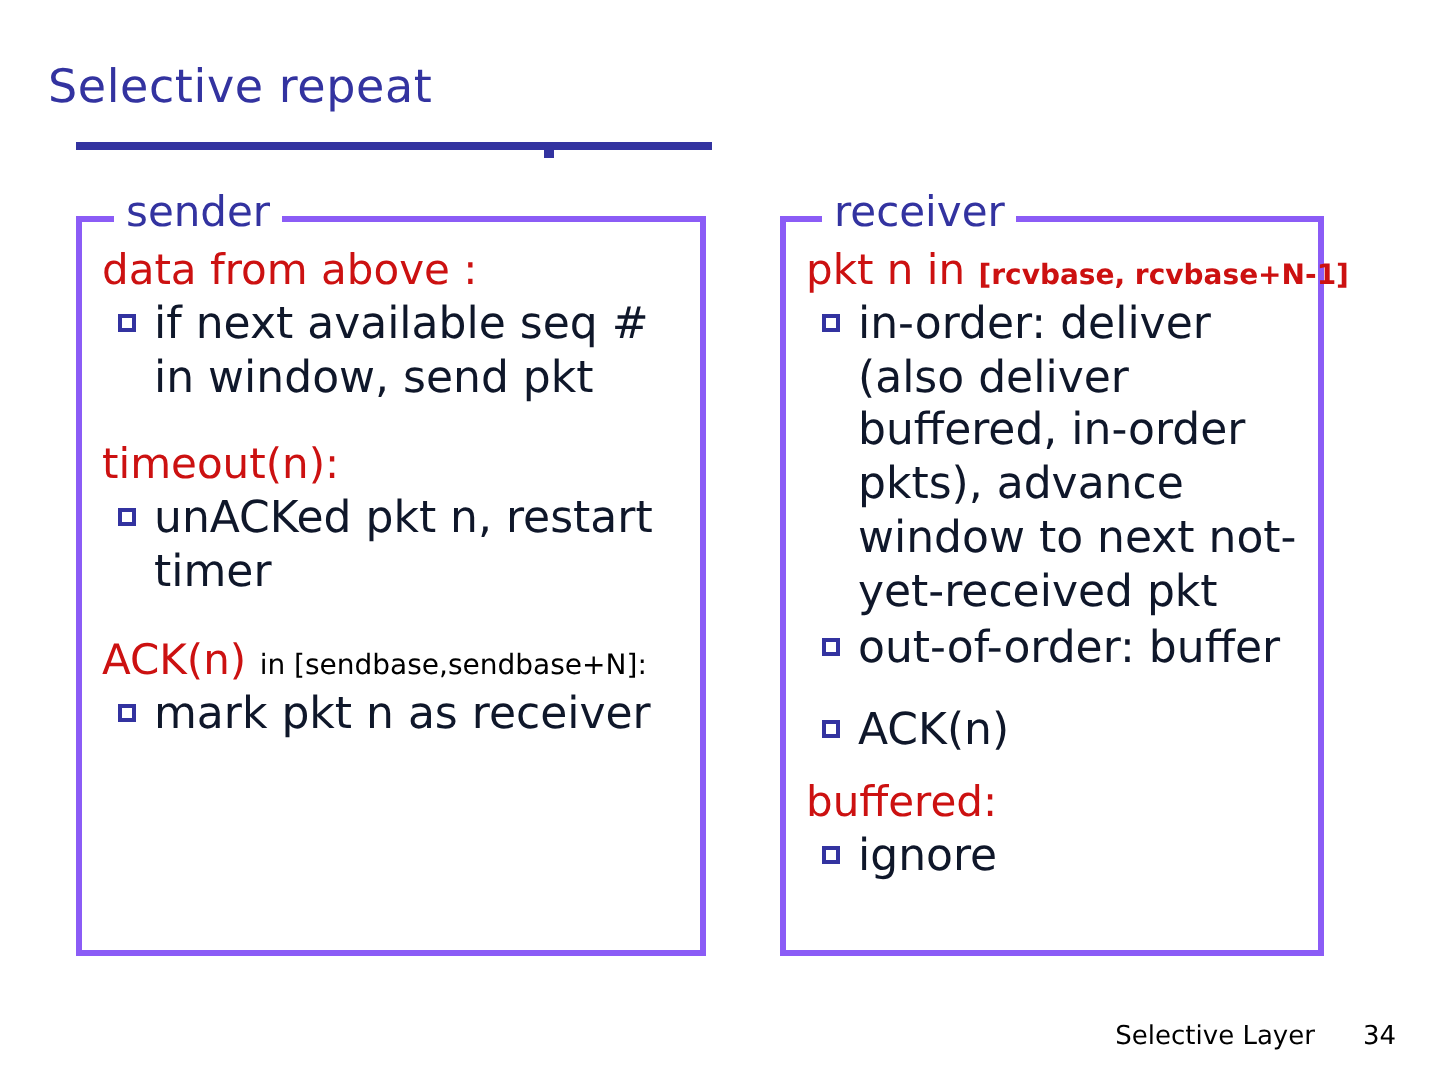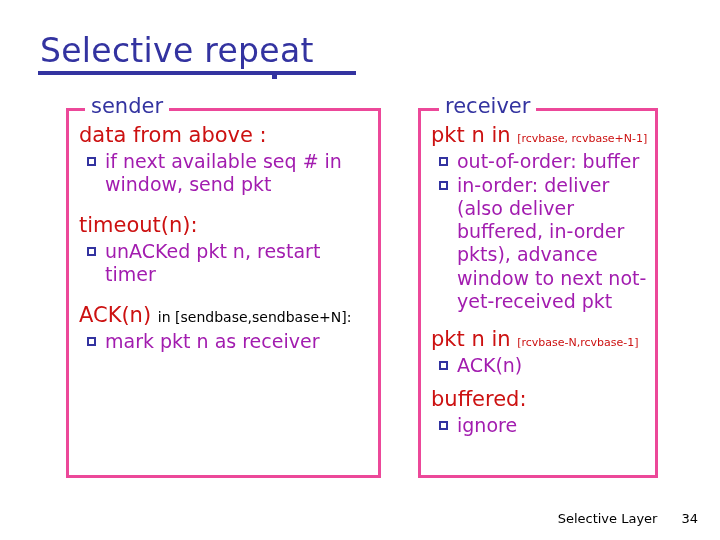--- a/index.html
+++ b/index.html
@@ -11,24 +11,24 @@
     height: 540px;
     background: #ffffff;
     font-family: "DejaVu Sans", sans-serif;
     overflow: hidden;
     position: relative;
   }
 
   
   #slide-title {
     position: absolute;
-    left: 40px;
+    left: 24px;
     top: 31px;
     font-family: "DejaVu Sans", sans-serif;
-    font-size: 33px;
+    font-size: 23px;
     font-weight: 400;
     color: #3333a0;
     letter-spacing: 0.3px;
     white-space: nowrap;
   }
   #title-rule {
     position: absolute;
     left: 38px;
     top: 71px;
     width: 318px;
@@ -40,35 +40,34 @@
     left: 272px;
     top: 74px;
     width: 5px;
     height: 5px;
     background: #3333a0;
   }
 
   
   .group-box {
     position: absolute;
-    border: 3px solid #ec4899;
+    border: 3px solid #8b5cf6;
     box-sizing: border-box;
     background: transparent;
-    margin-left: 28px;
   }
   #sender-box {
     left: 38px;
     top: 108px;
     width: 315px;
     height: 370px;
   }
   #receiver-box {
     left: 390px;
     top: 108px;
-    width: 240px;
+    width: 272px;
     height: 370px;
   }
   .group-legend {
     position: absolute;
     top: -15px;
     background: #ffffff;
     padding: 0 6px;
     font-family: "DejaVu Sans", sans-serif;
     font-size: 21px;
     color: #3333a0;
@@ -96,43 +95,43 @@
     margin: 0 0 2px 0;
     white-space: nowrap;
   }
   .heading .tail {
     color: #000000;
     font-size: 14px;
     font-weight: normal;
   }
   .heading .tail-red {
     color: #cc1111;
-    font-size: 11px;
-    font-weight: normal;
+    font-size: 14px;
+    font-weight: bold;
   }
 
   .bullet-row {
     display: flex;
     align-items: flex-start;
     margin: 0 0 1px 0;
   }
   .bullet-mark {
     flex: 0 0 auto;
     width: 9px;
     height: 9px;
     border: 2px solid #3333a0;
     box-sizing: border-box;
     margin: 7px 9px 0 8px;
     background: transparent;
   }
   .bullet-text {
     flex: 1 1 auto;
-    color: #a21caf;
-    font-family: "DejaVu Sans", sans-serif;
-    font-size: 19px;
+    color: #0f172a;
+    font-family: "DejaVu Sans", sans-serif;
+    font-size: 22px;
     line-height: 1.22;
   }
 
   .gap-sm { height: 9px; }
   .gap-md { height: 13px; }
   .gap-lg { height: 16px; }
 
   
   #footer {
     position: absolute;
@@ -194,33 +193,29 @@
   <div class="group-legend" id="receiver-legend">receiver</div>
 
   <div class="box-content">
 
     <div class="heading">
       <span>pkt n in</span>
       <span class="tail-red">[rcvbase, rcvbase+N-1]</span>
     </div>
     <div class="bullet-row">
       <span class="bullet-mark"></span>
+      <span class="bullet-text">in-order: deliver (also deliver buffered, in-order pkts), advance window to next not-yet-received pkt</span>
+    </div>
+    <div class="bullet-row">
+      <span class="bullet-mark"></span>
       <span class="bullet-text">out-of-order: buffer</span>
     </div>
-    <div class="bullet-row">
-      <span class="bullet-mark"></span>
-      <span class="bullet-text">in-order: deliver (also deliver buffered, in-order pkts), advance window to next not-yet-received pkt</span>
-    </div>
 
     <div class="gap-md"></div>
 
-    <div class="heading">
-      <span>pkt n in</span>
-      <span class="tail-red">[rcvbase-N,rcvbase-1]</span>
-    </div>
     <div class="bullet-row">
       <span class="bullet-mark"></span>
       <span class="bullet-text">ACK(n)</span>
     </div>
 
     <div class="gap-sm"></div>
 
     <div class="heading">
       <span>buffered:</span>
     </div>

